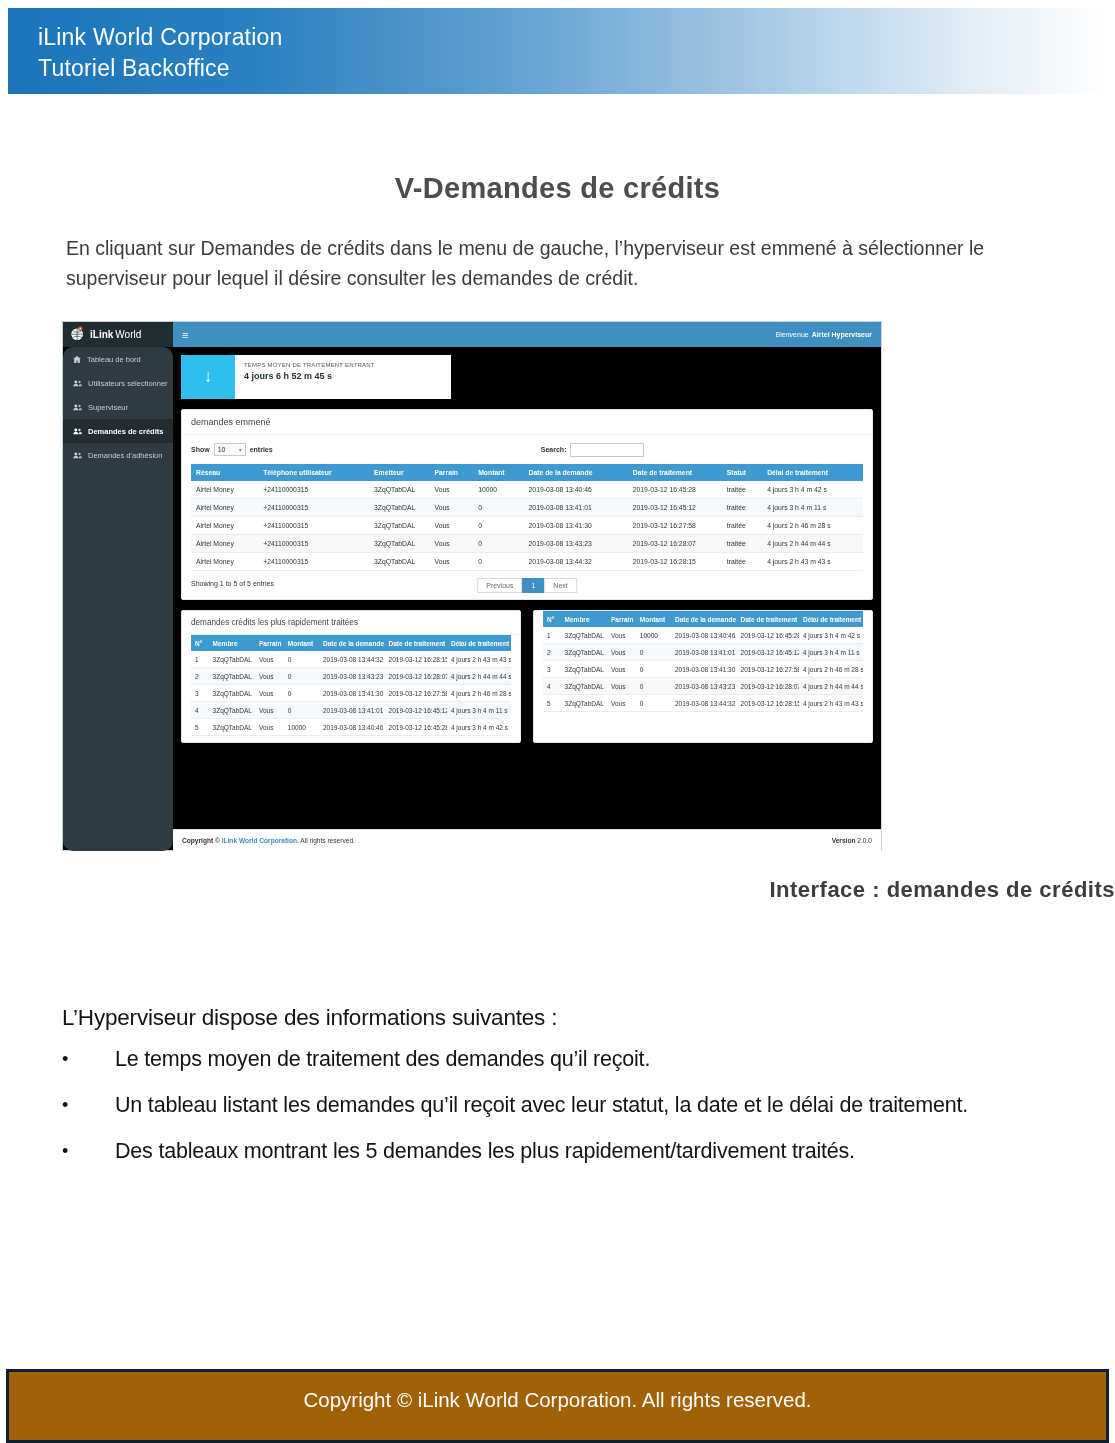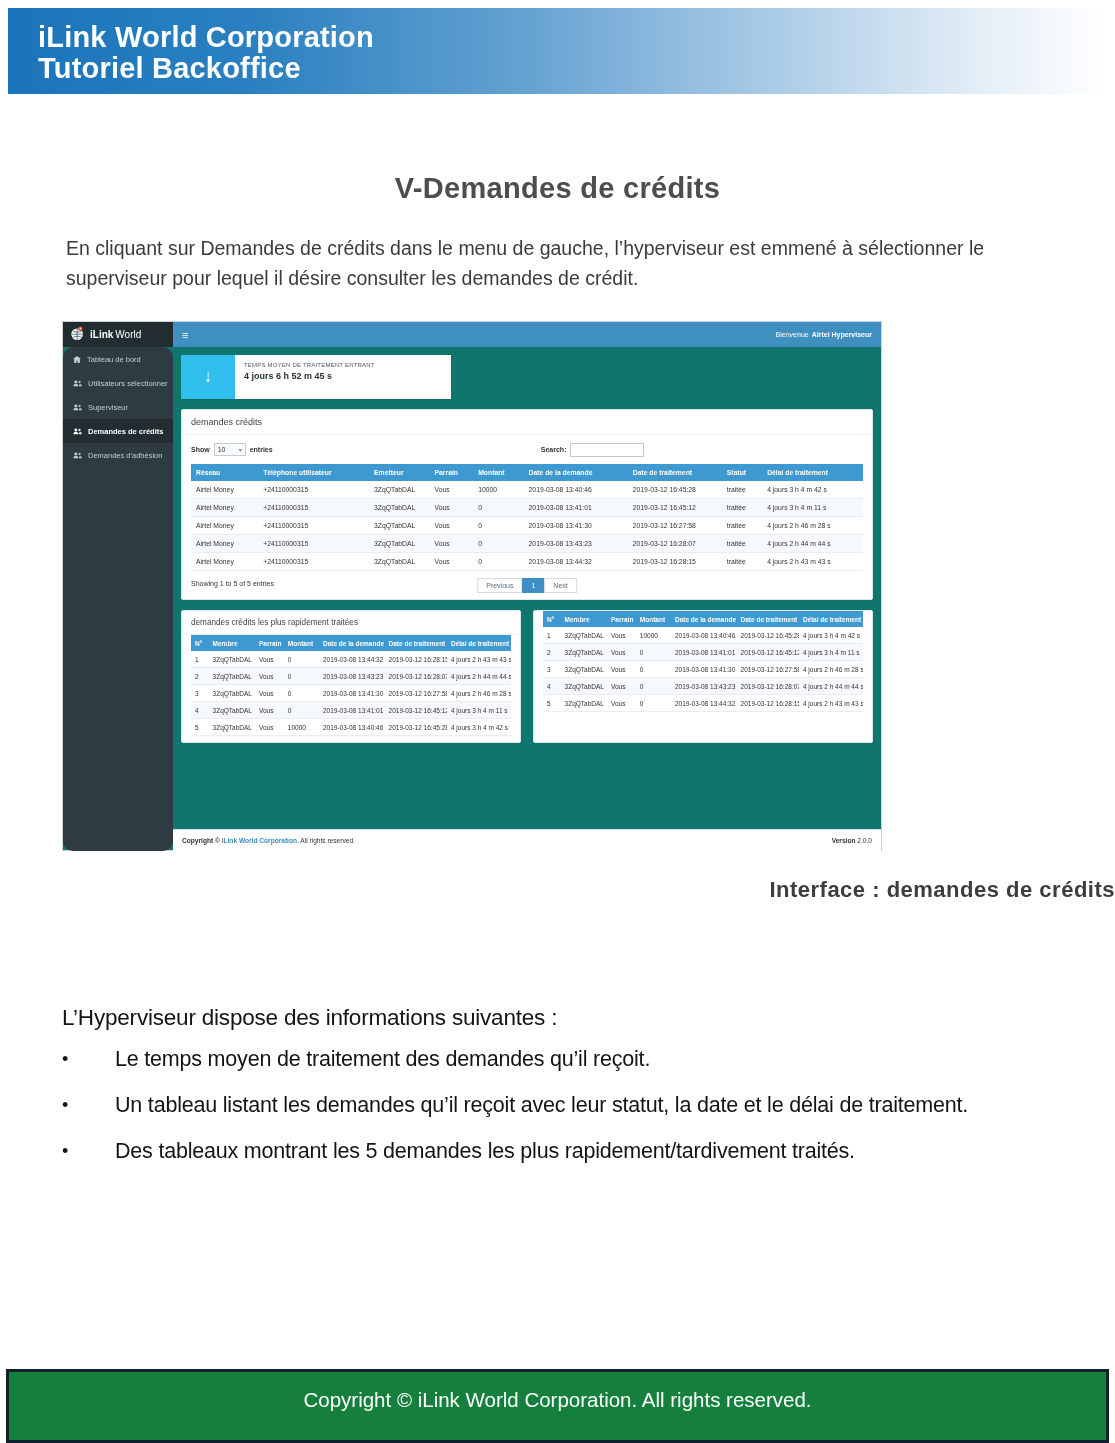--- a/index.html
+++ b/index.html
@@ -3,42 +3,42 @@
 <meta charset="utf-8">
 <style>
   * { margin:0; padding:0; box-sizing:border-box; }
   html,body { width:1115px; height:1443px; background:#ffffff; overflow:hidden;
               font-family:"Liberation Sans", sans-serif; }
   body { position:relative; }
 
   
   .banner { margin:8px 8px 0 8px; height:86px; padding:14px 0 0 30px;
     background:linear-gradient(90deg,#1b74ba 0%,#2a80c0 22%,#5f9fd0 45%,#9cc3e2 65%,#e2edf6 88%,#ffffff 100%);
-    color:#ffffff; font-size:29px; font-weight:700; line-height:31px; letter-spacing:0.2px; }
+    color:#ffffff; font-size:23px; font-weight:400; line-height:31px; letter-spacing:0.2px; }
 
   
   .doc-title { margin-top:78px; text-align:center; font-size:29px; font-weight:bold;
                color:#4d4d4f; letter-spacing:0.3px; }
   .intro { margin:28px 64px 0 66px; font-size:19.5px; line-height:30px; color:#3b3b3d; }
   .caption { margin-top:26px; text-align:right; font-size:22px; font-weight:bold;
              color:#3d3d3f; letter-spacing:0.5px; }
   .info { margin:102px 40px 0 62px; color:#141414; letter-spacing:-0.2px; }
   .info-heading { font-size:22.5px; margin-bottom:16px; }
   .info ul { list-style:none; }
   .info li { display:flex; font-size:21.5px; margin-bottom:21px; }
   .bullet { width:53px; flex:none; font-size:18px; padding-top:2px; }
 
   .page-footer { position:absolute; left:6px; right:6px; bottom:0; height:74px;
-    background:#15803d; border:3px solid #10202f; color:#ffffff;
+    background:#a16207; border:3px solid #10202f; color:#ffffff;
     display:flex; justify-content:center; align-items:flex-start;
     padding-top:16px; font-size:20.5px; }
 
   
   .shot { position:relative; width:820px; height:530px; margin:28px 17px 0 62px;
-          border:1px solid #c9d2da; background:#0f766e; font-size:7px; color:#333; }
+          border:1px solid #c9d2da; background:#000000; font-size:7px; color:#333; }
   .shot-nav { height:25px; display:flex; }
   .brand { width:110px; background:#222d32; color:#fff; display:flex; align-items:center;
            gap:5px; padding-left:7px; font-size:10px; }
   .brand b { font-weight:bold; } .brand .lt { font-weight:normal; margin-left:2px; }
   .navbar { flex:1; background:#3f8fc0; display:flex; align-items:center;
             justify-content:space-between; padding:0 9px; }
   .hamburger { color:#fff; font-size:11px; cursor:pointer; }
   .welcome { color:#fff; font-size:7px; } .welcome b { margin-left:3px; }
 
   .shot-body { display:flex; height:504px; }
@@ -192,21 +192,21 @@
 
       <div class="stat-card">
         <div class="stat-icon">↓</div>
         <div class="stat-text">
           <div class="stat-label">TEMPS MOYEN DE TRAITEMENT ENTRANT</div>
           <div class="stat-value">4 jours 6 h 52 m 45 s</div>
         </div>
       </div>
 
       <div class="panel">
-        <div class="panel-title">demandes crédits</div>
+        <div class="panel-title">demandes emmené</div>
         <div class="controls">
           <div class="show-group">
             <span>Show</span>
             <span class="select-box">
               <span>10</span>
               <span class="chev">▾</span>
             </span>
             <span>entries</span>
           </div>
           <div class="search-group">

